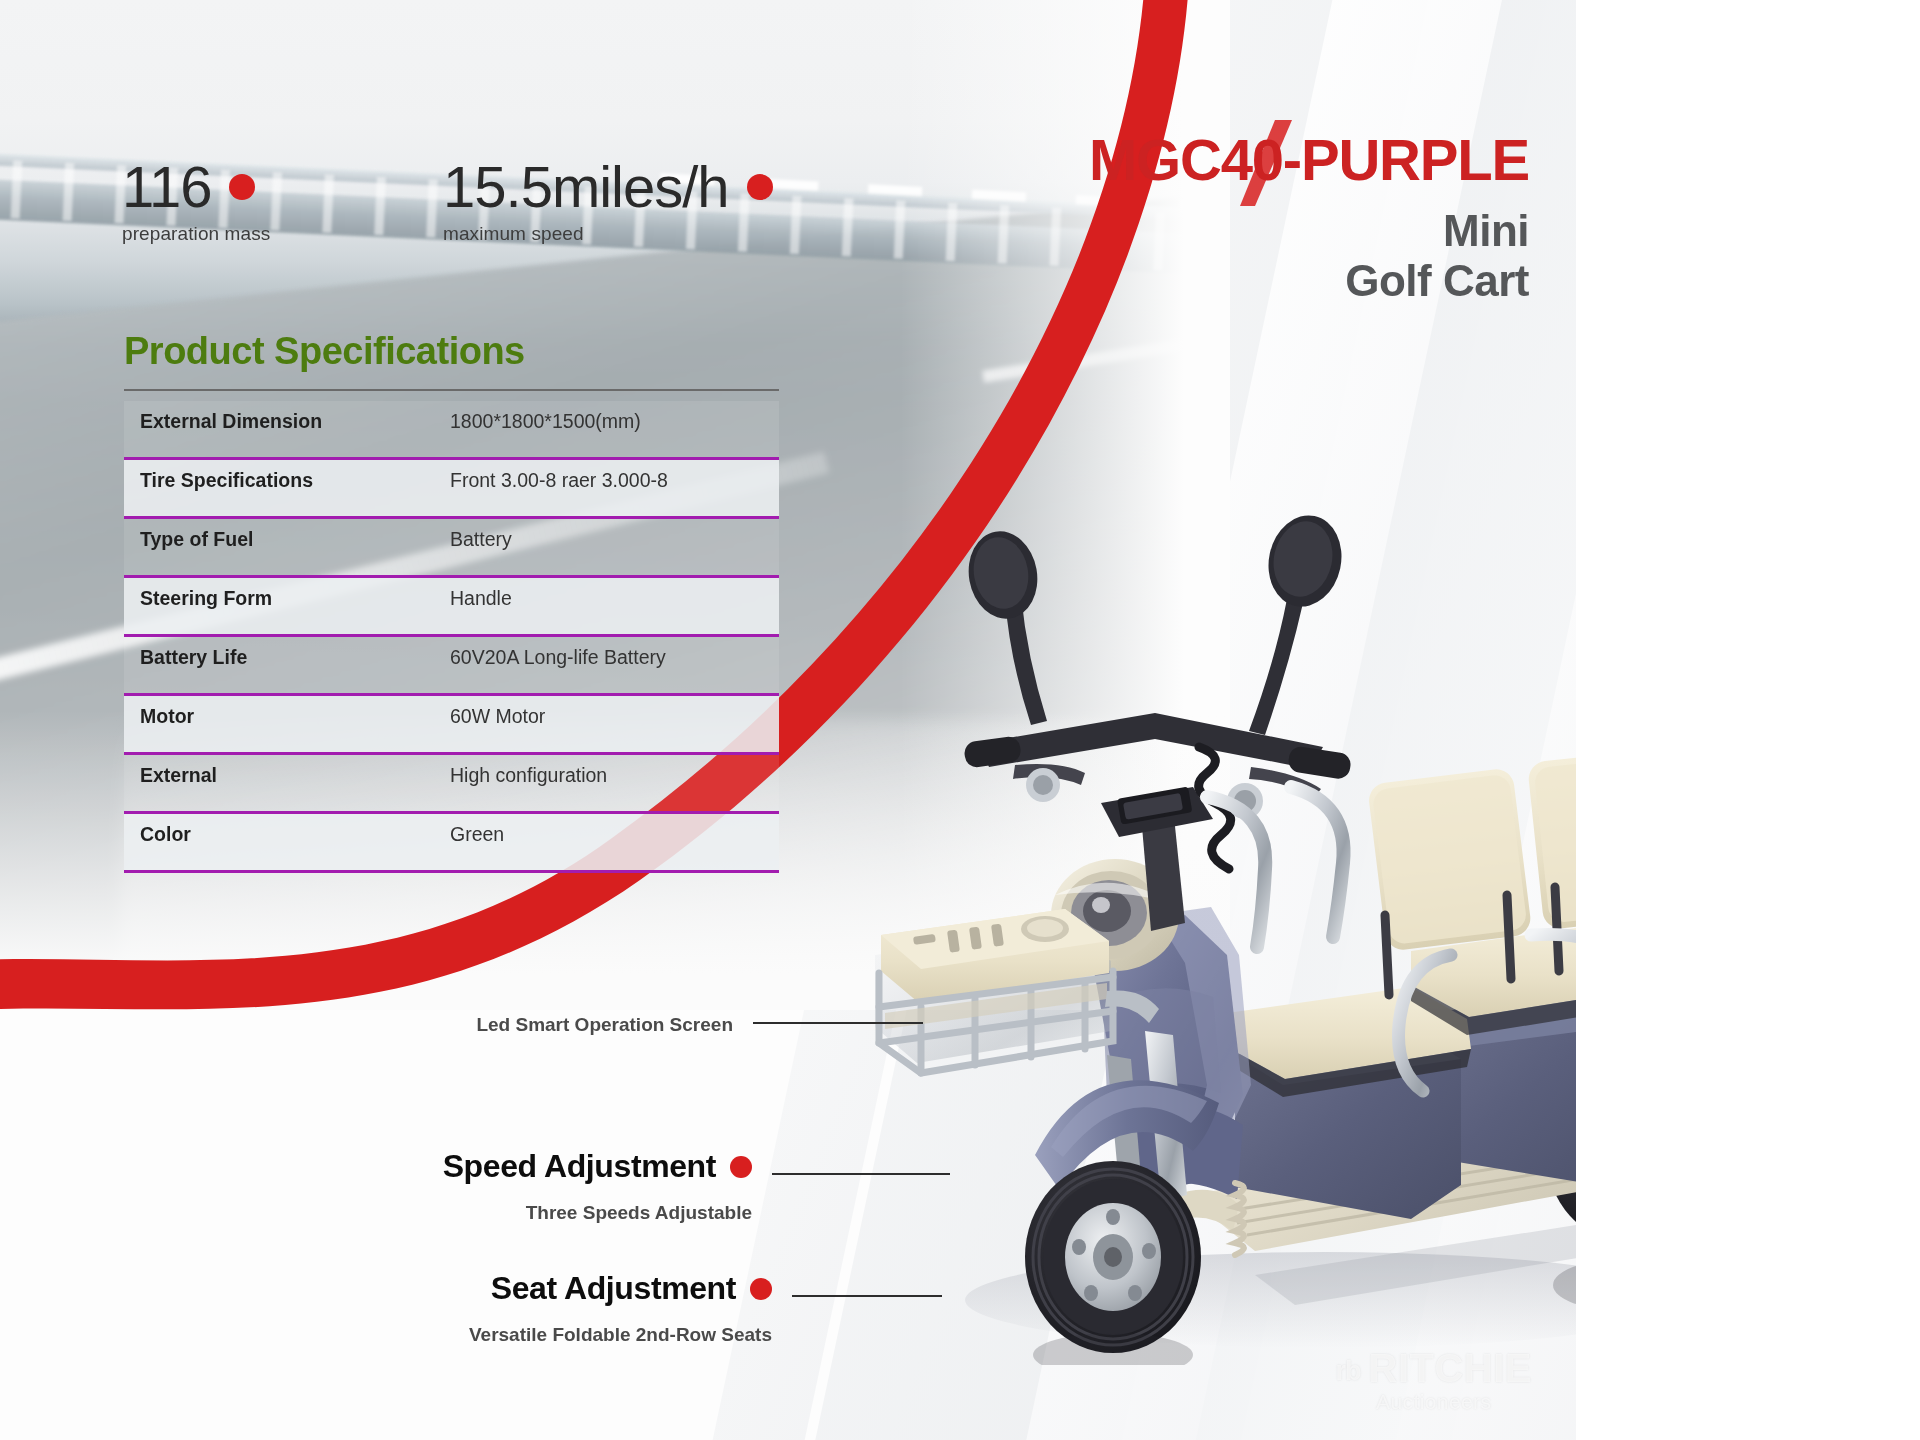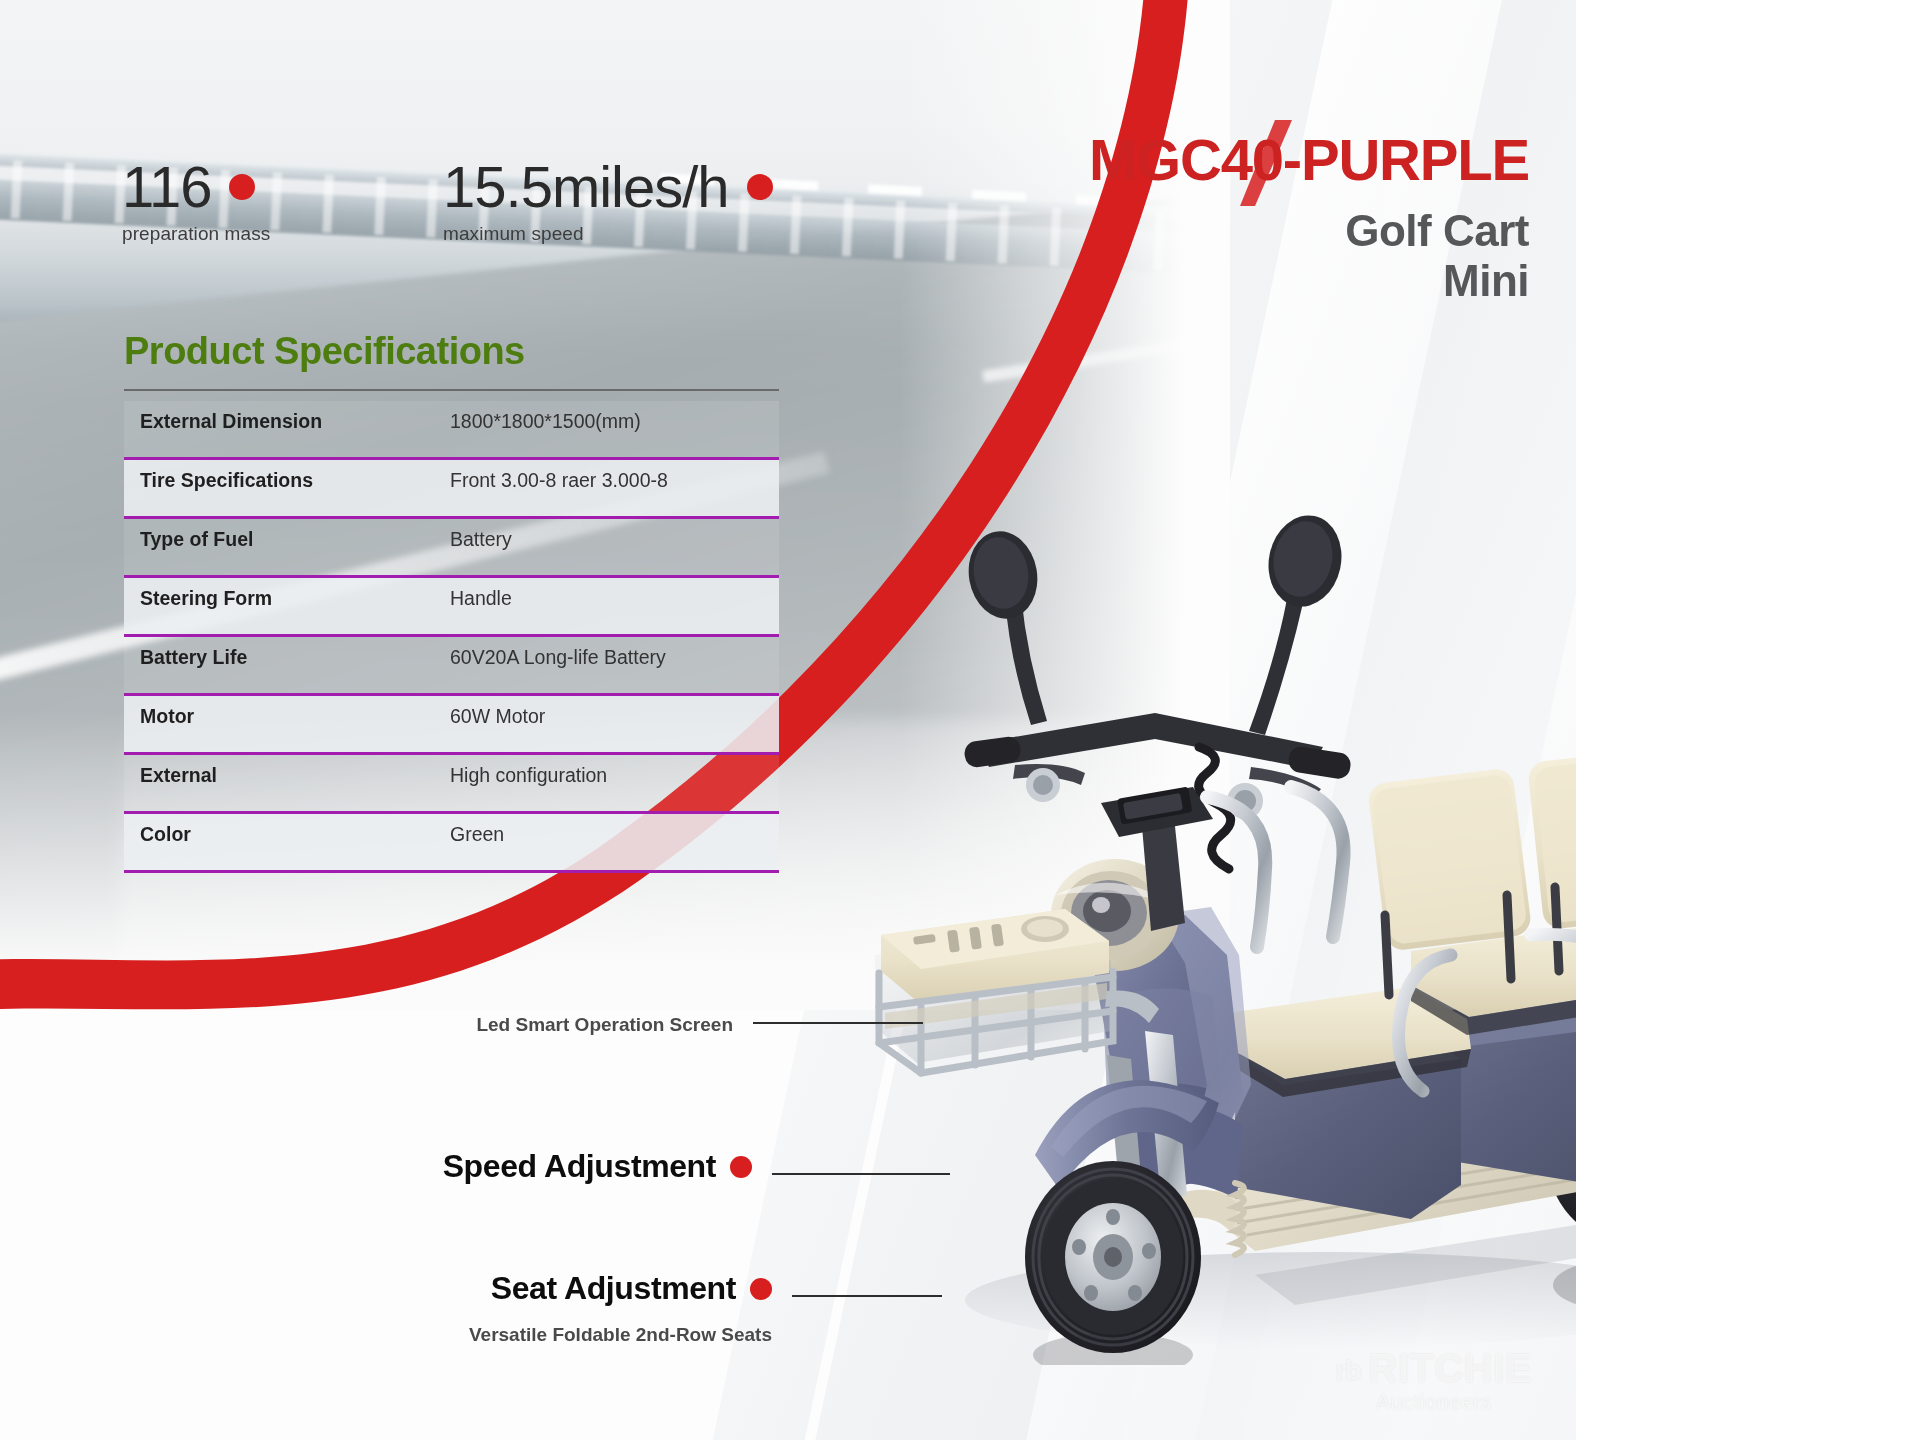--- a/index.html
+++ b/index.html
@@ -228,22 +228,22 @@
     <div class="big">
       <span>15.5miles/h</span>
       <span class="reddot"></span>
     </div>
     <div class="cap">maximum speed</div>
   </div>
 
   <div id="title-block">
     <div id="model-name">MGC40-PURPLE</div>
     <div id="subtitle">
+      <div>Mini</div>
       <div>Golf Cart</div>
-      <div>Mini</div>
     </div>
   </div>
 
   <div id="spec-panel">
     <div id="spec-title">Product Specifications</div>
     <div id="spec-rule"></div>
     <table class="spec-table">
       <tbody>
         <tr>
           <td class="k">External Dimension</td>
@@ -523,20 +523,21 @@
   <div class="feature" id="feat-smart">
     <div class="sub">Led Smart Operation Screen</div>
   </div>
   <div class="leader" id="leader-1"></div>
 
   <div class="feature" id="feat-speed">
     <div class="head">
       <span>Speed Adjustment</span>
       <span class="reddot sm"></span>
     </div>
+    <div class="sub">Three Speeds Adjustable</div>
   </div>
   <div class="leader" id="leader-2"></div>
 
   <div class="feature" id="feat-seat">
     <div class="head">
       <span>Seat Adjustment</span>
       <span class="reddot sm"></span>
     </div>
     <div class="sub">Versatile Foldable 2nd-Row Seats</div>
   </div>

